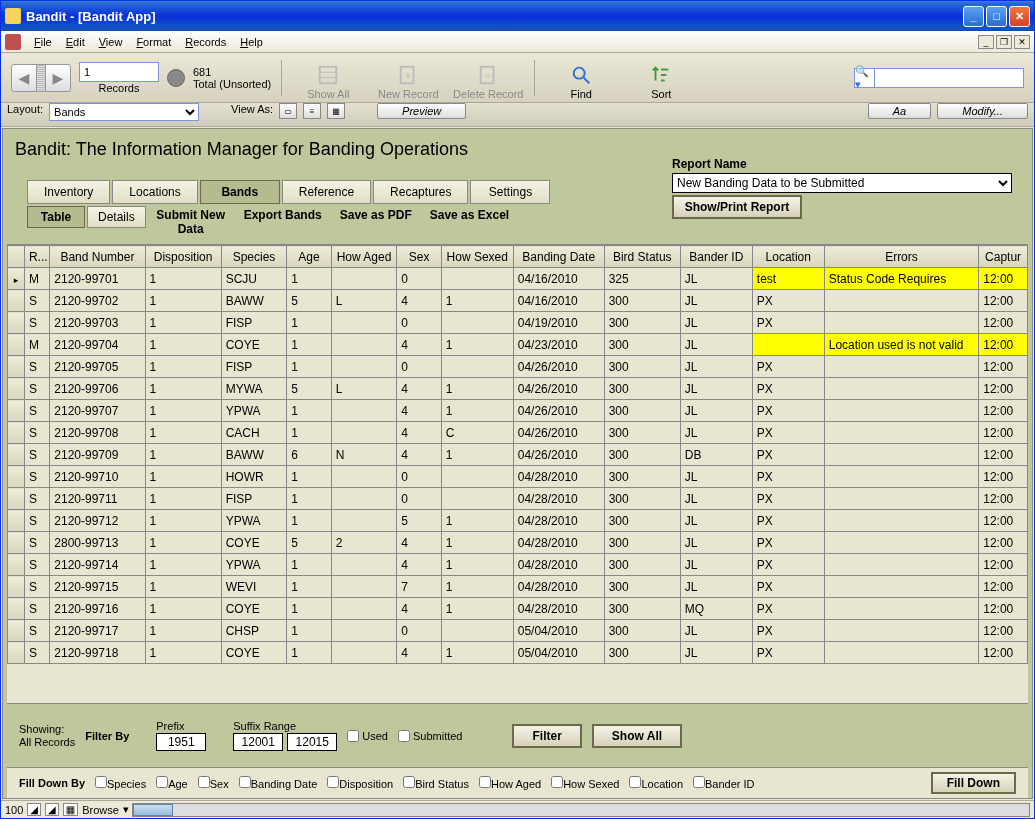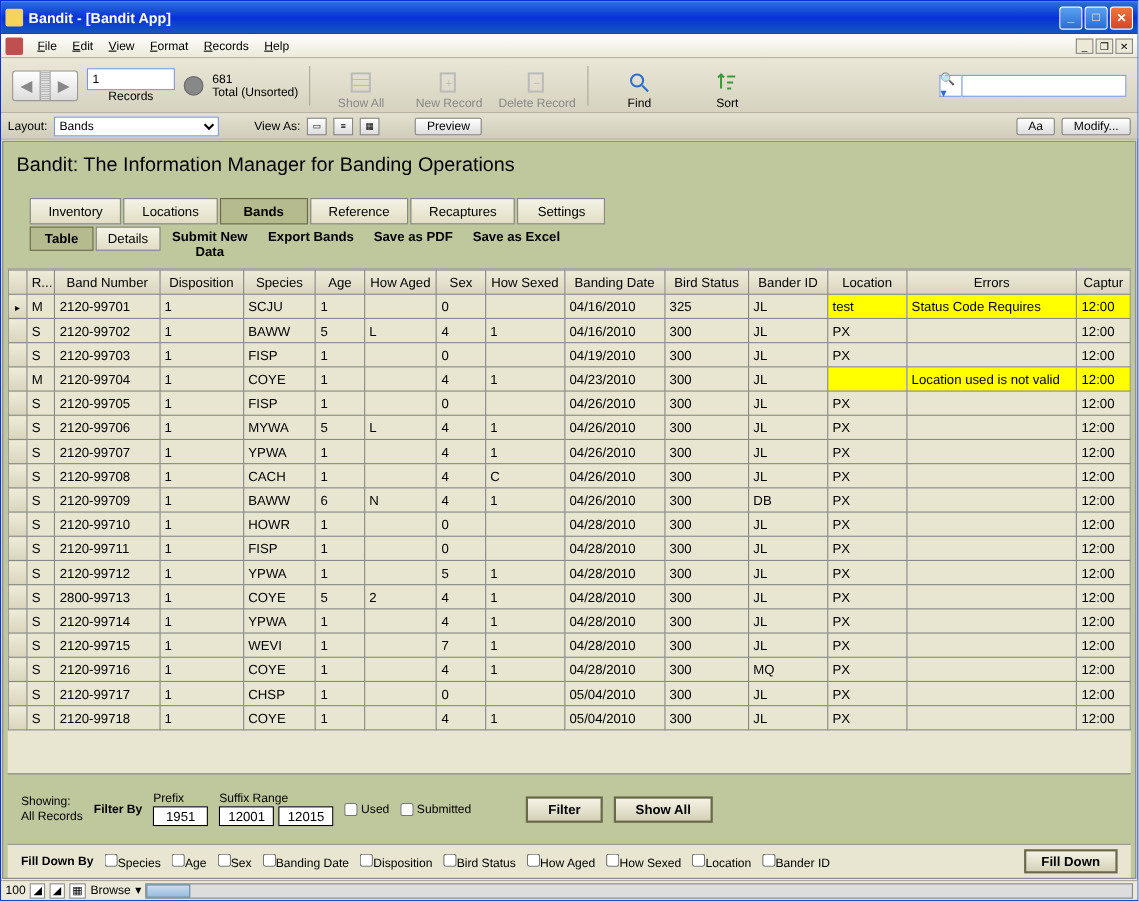--- a/index.html
+++ b/index.html
@@ -33,24 +33,24 @@
 .tb-btn { display:flex; flex-direction:column; align-items:center; justify-content:flex-end; width:72px; height:44px; color:#888; font-size:11px; }
 .tb-btn.enabled { color:#000;}
 .tb-btn .ico { width:22px; height:22px; margin-bottom:2px; }
 .tb-btn .ico svg { width:22px; height:22px; }
 .tb-sep { width:1px; height:36px; background:#aca899; margin:0 2px;}
 .search-box { margin-left:auto; display:flex; align-items:center; }
 .search-box .sico { width:20px; height:20px; border:1px solid #7a96df; background:#fff; display:flex; align-items:center; justify-content:center; font-size:11px; color:#2a6dd4; border-right:none;}
 .search-box input { width:150px; height:20px; border:1px solid #7a96df; background:#fff; padding:2px;}
 
 
-.layoutbar { height:24px; background:linear-gradient(to bottom,#e4e1d0,#d0ccb9); border-bottom:1px solid #aca899; display:flex; align-items:center; padding:0 6px; gap:6px; }
+.layoutbar { height:24px; background:linear-gradient(to bottom,#e4e1d0,#d0ccb9); border-bottom:1px solid #aca899; display:flex; align-items:flex-start; padding:0 6px; gap:6px; }
 .layoutbar select { height:18px; font-size:11px; border:1px solid #7a96df; background:#fff; }
 .layoutbar .viewbtn { width:18px; height:16px; border:1px solid #888; background:linear-gradient(to bottom,#fff,#ddd); font-size:8px; display:flex; align-items:center; justify-content:center;}
-.layoutbar .btn { padding:1px 10px; border:1px solid #888; background:linear-gradient(to bottom,#fff,#ddd); border-radius:2px;}
+.layoutbar .btn { padding:1px 24px; border:1px solid #888; background:linear-gradient(to bottom,#fff,#ddd); border-radius:2px;font-style:italic;}
 
 
 .content { flex:1; background:#bfc79d; padding:4px 4px 0 4px; display:flex; flex-direction:column; overflow:hidden; border:1px solid #888; margin:1px;}
 .app-title { font-size:18px; font-weight:normal; padding:6px 8px 20px 8px; color:#000; }
 
 .tab-row { display:flex; gap:2px; padding-left:20px; align-items:flex-start;}
 .tab-row2 { display:flex; gap:2px; padding-left:20px; margin-top:2px; align-items:flex-start;}
 .tabbtn { padding:4px 16px; border:1px solid #888; background:linear-gradient(to bottom,#f5f3e5,#e1ddc5); min-width:80px; text-align:center; font-size:12px; cursor:default;}
 .tabbtn.active { background:#b6ba8f; border-color:#6a6a4a; font-weight:bold;}
 .tabbtn.small { min-width:58px; padding:3px 10px;}
@@ -70,21 +70,21 @@
 td.hl-yellow { background:#ffff00 !important;}
 .rowsel { width:16px; background:linear-gradient(to bottom,#eeebd8,#d9d5bd) !important; text-align:center;}
 .rowsel.cur::before { content:"▸"; font-size:9px;}
 
 
 .filterbar { background:#bfc79d; padding:16px 12px; display:flex; align-items:center; gap:10px; border-top:1px solid #888; font-size:12px;}
 .filterbar .showing { line-height:13px;}
 .filterbar input[type=text]{ width:50px; height:18px; border:1px solid #000; background:#fff; text-align:center; font-size:12px;}
 .filterbar .fbtn { padding:3px 18px; border:2px solid #6a6a4a; background:linear-gradient(to bottom,#f5f3e5,#d5d1b8); font-weight:bold; font-size:12px;}
 .filterbar label.cb { display:flex; align-items:center; gap:3px;}
-.filterbar .lbl-above { display:flex; flex-direction:column; align-items:flex-start; font-size:11px;}
+.filterbar .lbl-above { display:flex; flex-direction:column; align-items:flex-start; font-size:11px;margin-left:17px;}
 .filterbar .lbl-above span { margin-bottom:1px;}
 
 .fillbar { background:#e8e5d0; padding:4px 12px; display:flex; align-items:center; gap:10px; border-top:1px solid #888; font-size:12px;}
 .fillbar .fbtn { padding:2px 14px; border:2px solid #6a6a4a; background:linear-gradient(to bottom,#f5f3e5,#d5d1b8); font-weight:bold; font-size:12px;}
 
 
 .statusbar { height:18px; background:#ece9d8; border-top:1px solid #aca899; display:flex; align-items:center; padding:0 4px; font-size:11px; gap:4px;}
 .statusbar .sbox { border:1px solid #888; background:#fff; padding:0 2px; font-size:10px;}
 .hscroll { flex:1; height:14px; background:#ddd; border:1px solid #888; position:relative;}
 .hscroll .thumb{ position:absolute; left:0; top:0; width:40px; height:12px; background:linear-gradient(to bottom,#cde,#9bd); border:1px solid #58a;}
@@ -215,20 +215,25 @@
         <div class="tab-row2">
           <div style="display:flex; flex-direction:row; gap:2px;">
             <div class="tabbtn small active">Table</div>
             <div class="tabbtn small">Details</div>
           </div>
           <div class="subbtn" style="width:86px;">Submit New Data</div>
           <div class="subbtn">Export Bands</div>
           <div class="subbtn">Save as PDF</div>
           <div class="subbtn">Save as Excel</div>
         </div>
+      </div>
+      <div class="report-area" style="padding:24px 16px 0 0;">
+        <span class="lbl">Report Name</span>
+        <select><option>New Banding Data to be Submitted</option></select>
+        <button class="rbtn">Show/Print Report</button>
       </div>
     </div>
 
     <div class="table-wrap">
       <table>
         <colgroup id="colgroup">
             <col style="width: 16px;">
             <col style="width: 24px;">
             <col style="width: 90px;">
             <col style="width: 72px;">

